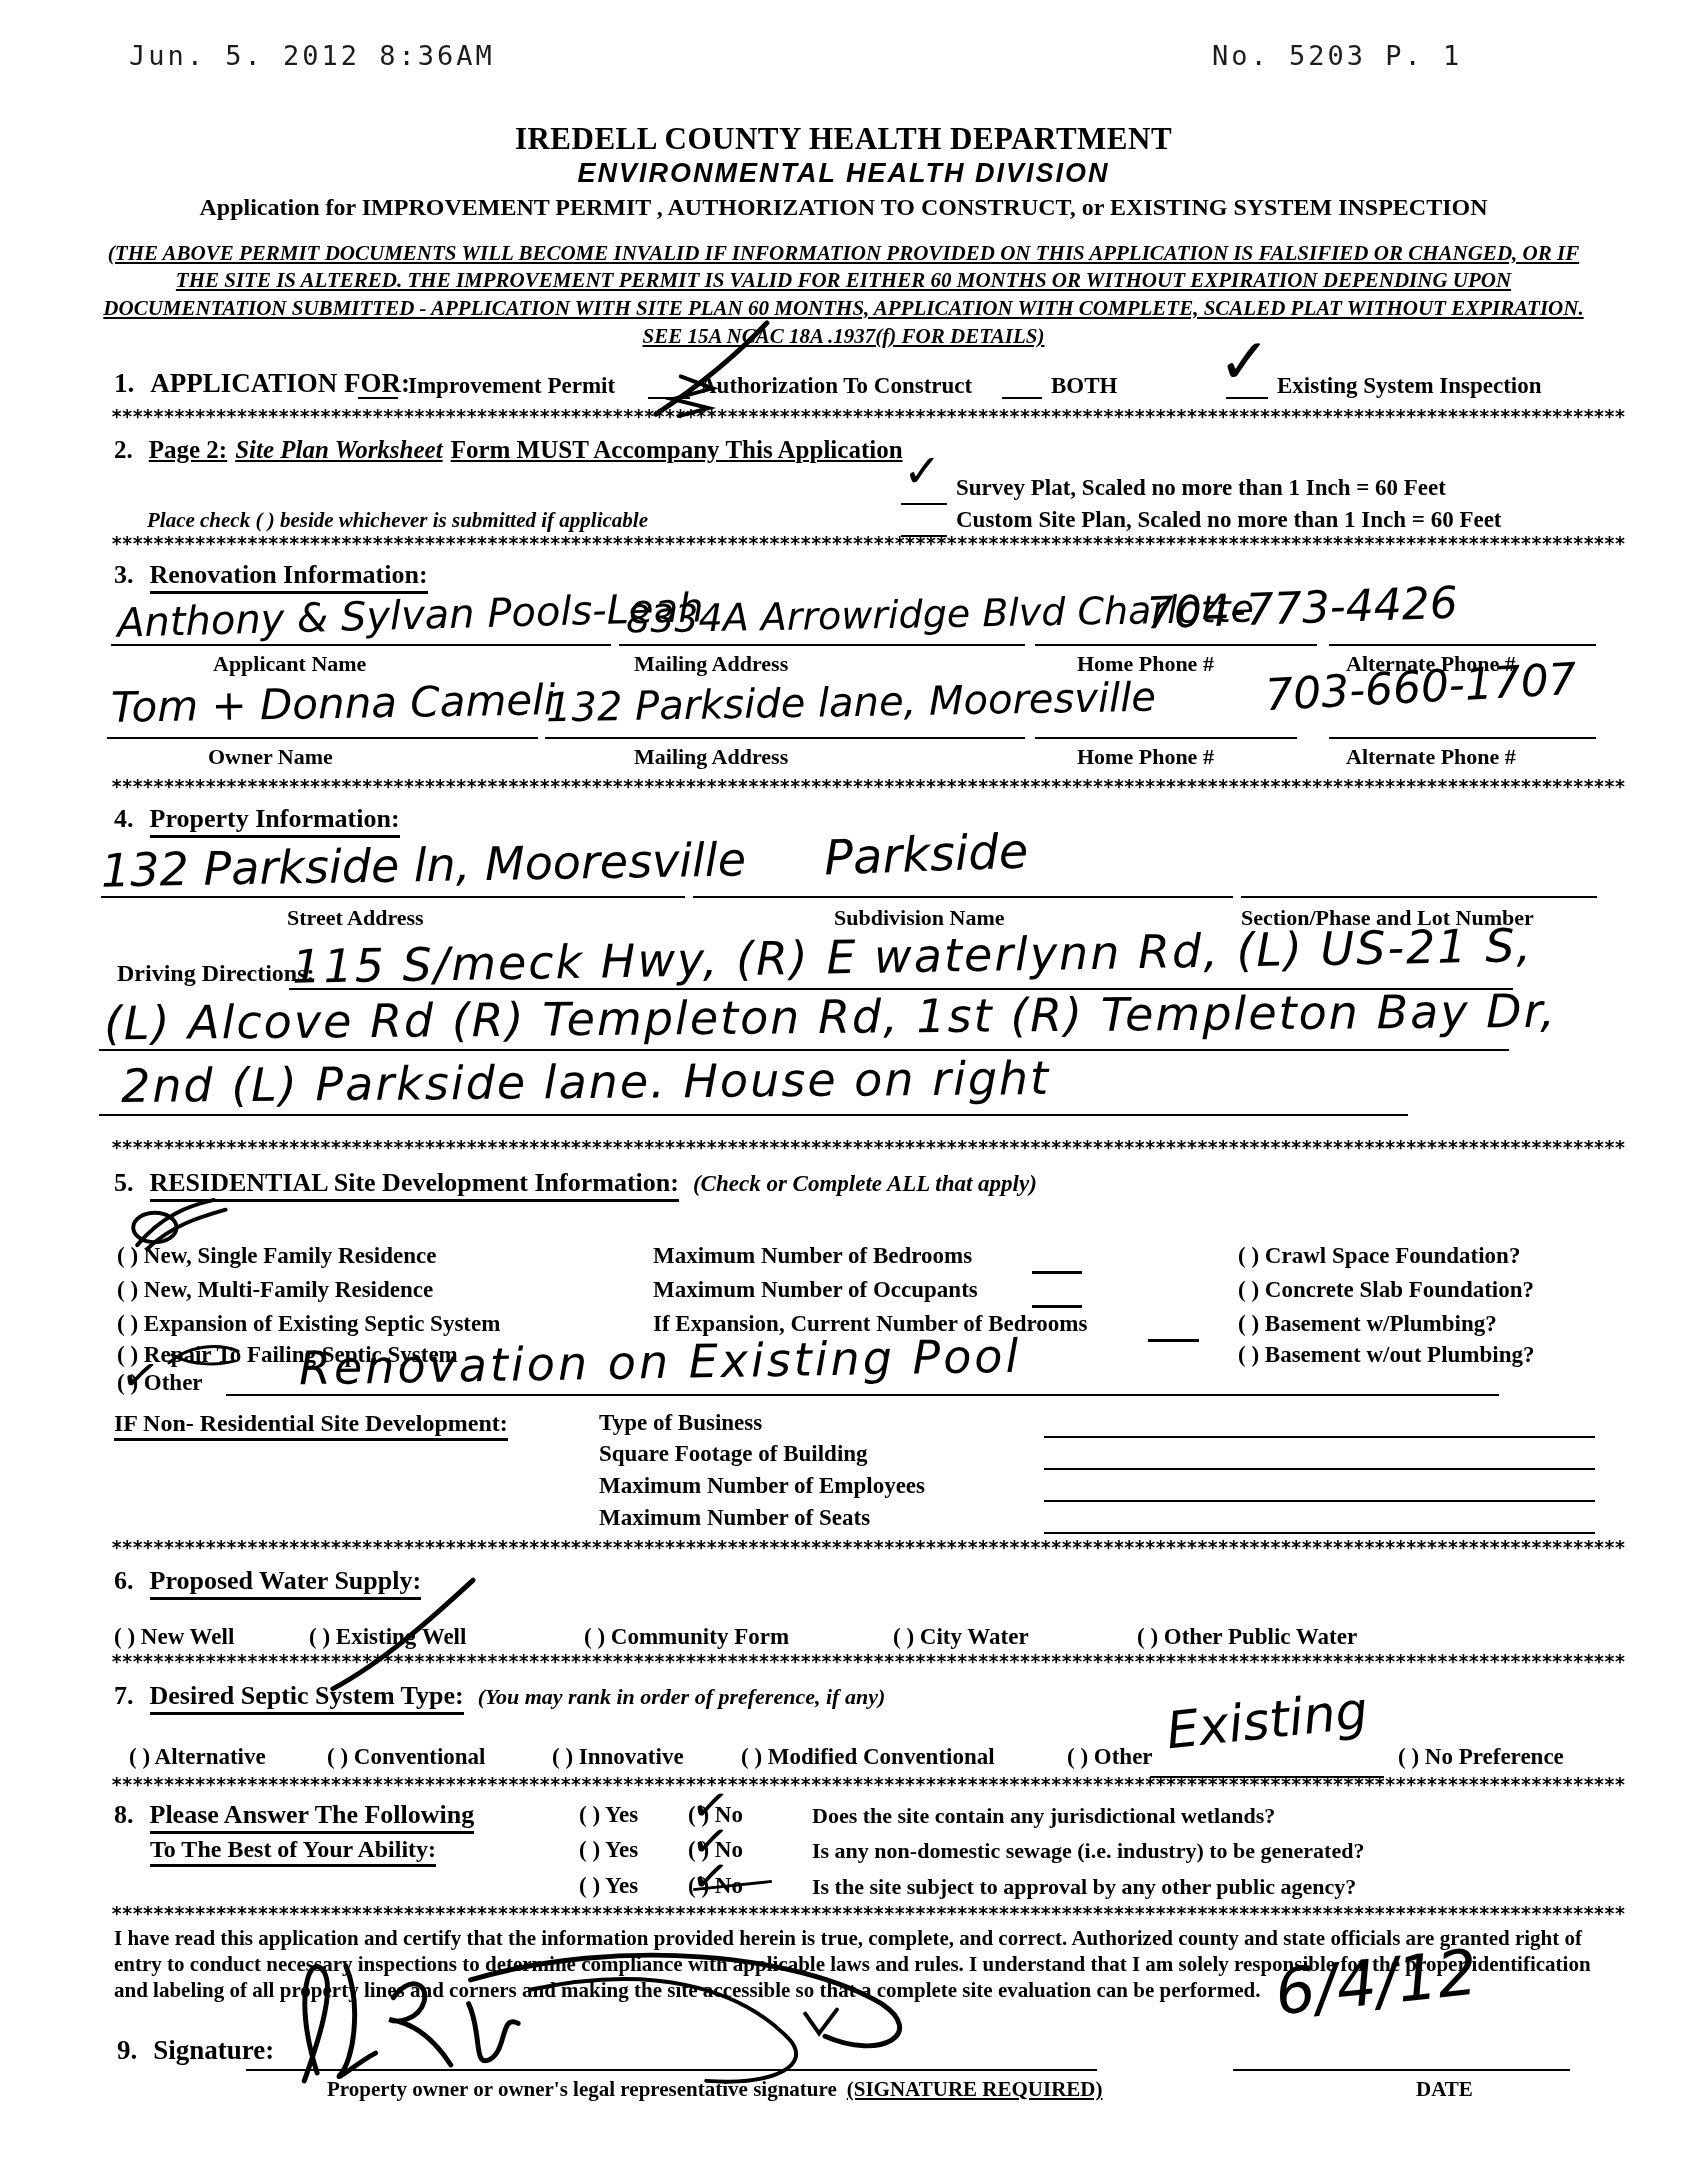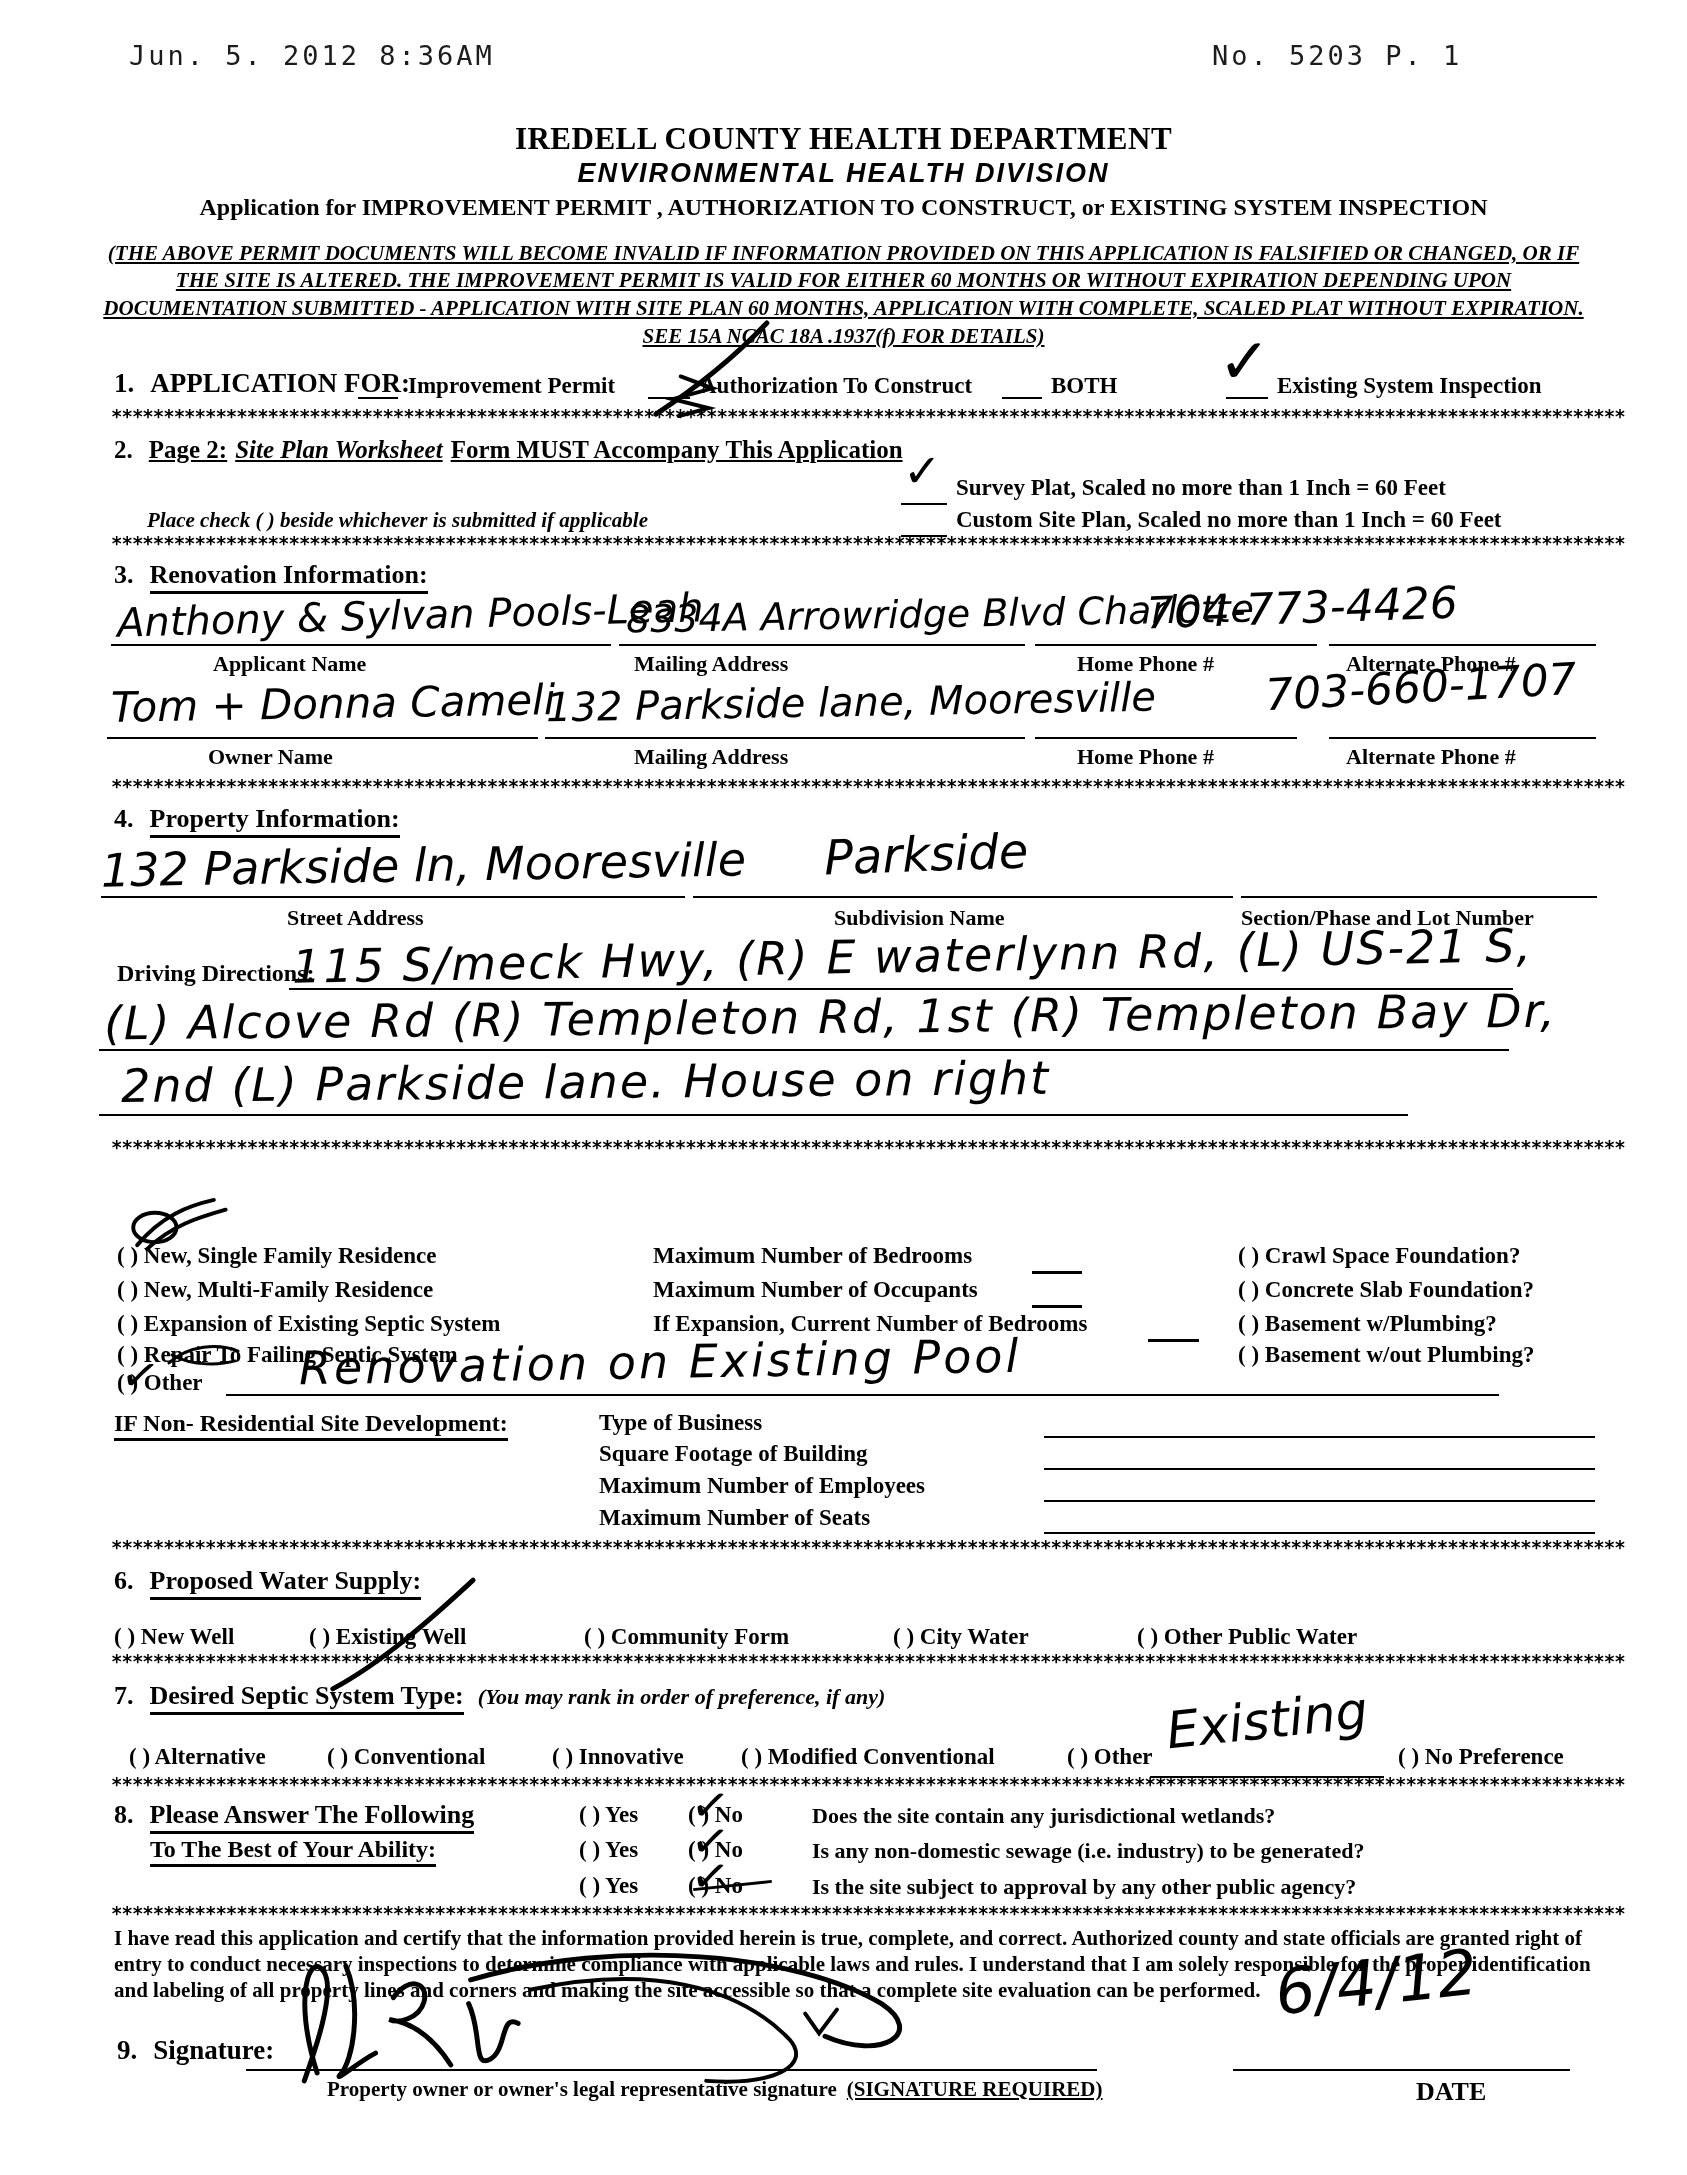--- a/index.html
+++ b/index.html
@@ -99,20 +99,21 @@
   <div class="t lbl" style="left:1241px;top:905px;">Section/Phase and Lot Number</div>
   <div class="t" style="left:117px;top:960px;font-size:24px;">Driving Directions:</div>
   <div class="t hw" style="left:292px;top:929px;font-size:46px;letter-spacing:2px;transform:rotate(-1deg);">115 S/meck Hwy, (R) E waterlynn Rd, (L) US-21 S,</div>
   <div class="line" style="left:289px;top:988px;width:1224px;"></div>
   <div class="t hw" style="left:104px;top:990px;font-size:46px;letter-spacing:2px;transform:rotate(-0.5deg);">(L) Alcove Rd (R) Templeton Rd, 1st (R) Templeton Bay Dr,</div>
   <div class="line" style="left:99px;top:1049px;width:1410px;"></div>
   <div class="t hw" style="left:121px;top:1055px;font-size:46px;letter-spacing:2px;transform:rotate(-0.5deg);">2nd (L) Parkside lane.  House on right</div>
   <div class="line" style="left:99px;top:1114px;width:1309px;"></div>
   <div class="sep" style="top:1137px;">********************************************************************************************************************************************************************************************************</div>
 
+  <div class="t" style="left:114px;top:1168px;font-size:26px;"><span>5.</span><span class="hu" style="margin-left:16px;">RESIDENTIAL Site Development Information:</span><span class="it" style="margin-left:14px;font-size:23px;">(Check or Complete ALL that apply)</span></div>
   <svg style="left:117px;top:1194px;" width="119" height="59" viewBox="0 0 120 60">
     <ellipse cx="38" cy="34" rx="22" ry="15" fill="none" stroke="#000" stroke-width="4"></ellipse>
     <path d="M20 52 C 45 22, 72 12, 98 6" stroke="#000" stroke-width="4" fill="none" stroke-linecap="round"></path>
     <path d="M30 56 C 55 32, 82 24, 110 16" stroke="#000" stroke-width="4" fill="none" stroke-linecap="round"></path>
   </svg>
   <div class="t opt" style="left:117px;top:1243px;">( )  New, Single Family Residence</div>
   <div class="t opt" style="left:653px;top:1243px;">Maximum Number of Bedrooms</div>
   <div class="line" style="left:1032px;top:1271px;width:50px;height:3px;"></div>
   <div class="t opt" style="left:1238px;top:1243px;">(  ) Crawl Space Foundation?</div>
   <div class="t opt" style="left:117px;top:1277px;">( )  New, Multi-Family Residence</div>
@@ -194,16 +195,16 @@
     <path d="M162 56 C 177 34, 198 40, 193 60 C 188 78, 166 82, 158 78 C 186 82, 206 102, 220 124" stroke="#000" stroke-width="5" fill="none" stroke-linecap="round"></path>
     <path d="M238 62 C 252 92, 242 128, 260 118 C 277 108, 270 72, 288 82" stroke="#000" stroke-width="5" fill="none" stroke-linecap="round"></path>
     <path d="M240 38 C 390 -6, 570 12, 655 62 C 700 92, 655 120, 598 95" stroke="#000" stroke-width="5" fill="none" stroke-linecap="round"></path>
     <path d="M300 48 C 420 22, 510 44, 562 98 C 585 124, 548 145, 478 140" stroke="#000" stroke-width="4" fill="none" stroke-linecap="round"></path>
     <path d="M578 72 l 14 20 l 18 -24" stroke="#000" stroke-width="4" fill="none" stroke-linecap="round"></path>
   </svg>
   <div class="line" style="left:246px;top:2069px;width:851px;"></div>
   <div class="t" style="left:327px;top:2077px;font-size:21px;"><span>Property owner or owner's legal representative signature</span><span class="u" style="margin-left:10px;">(SIGNATURE REQUIRED)</span></div>
   <div class="t hw" style="left:1275px;top:1946px;font-size:63px;transform:rotate(-6deg);">6/4/12</div>
   <div class="line" style="left:1233px;top:2069px;width:337px;"></div>
-  <div class="t" style="left:1416px;top:2077px;font-size:26px;text-align:center;">DATE</div>
+  <div class="t" style="left:1416px;top:2077px;font-size:21px;text-align:center;">DATE</div>
 
 </div>
 
 
 </body></html>

